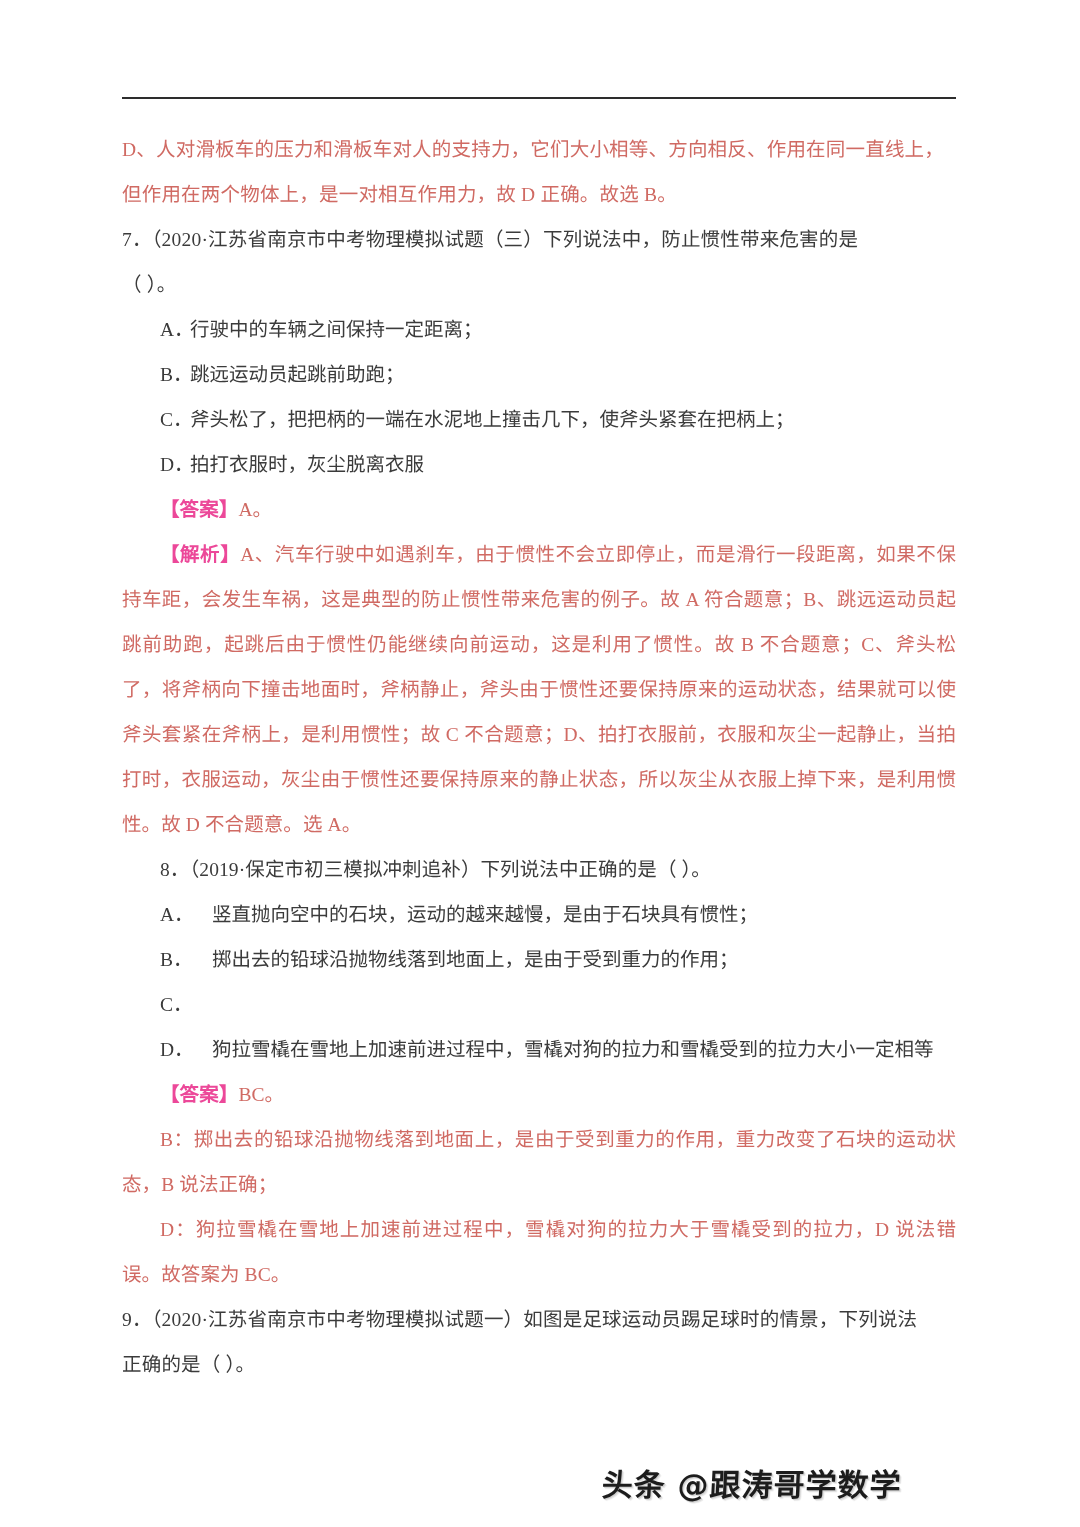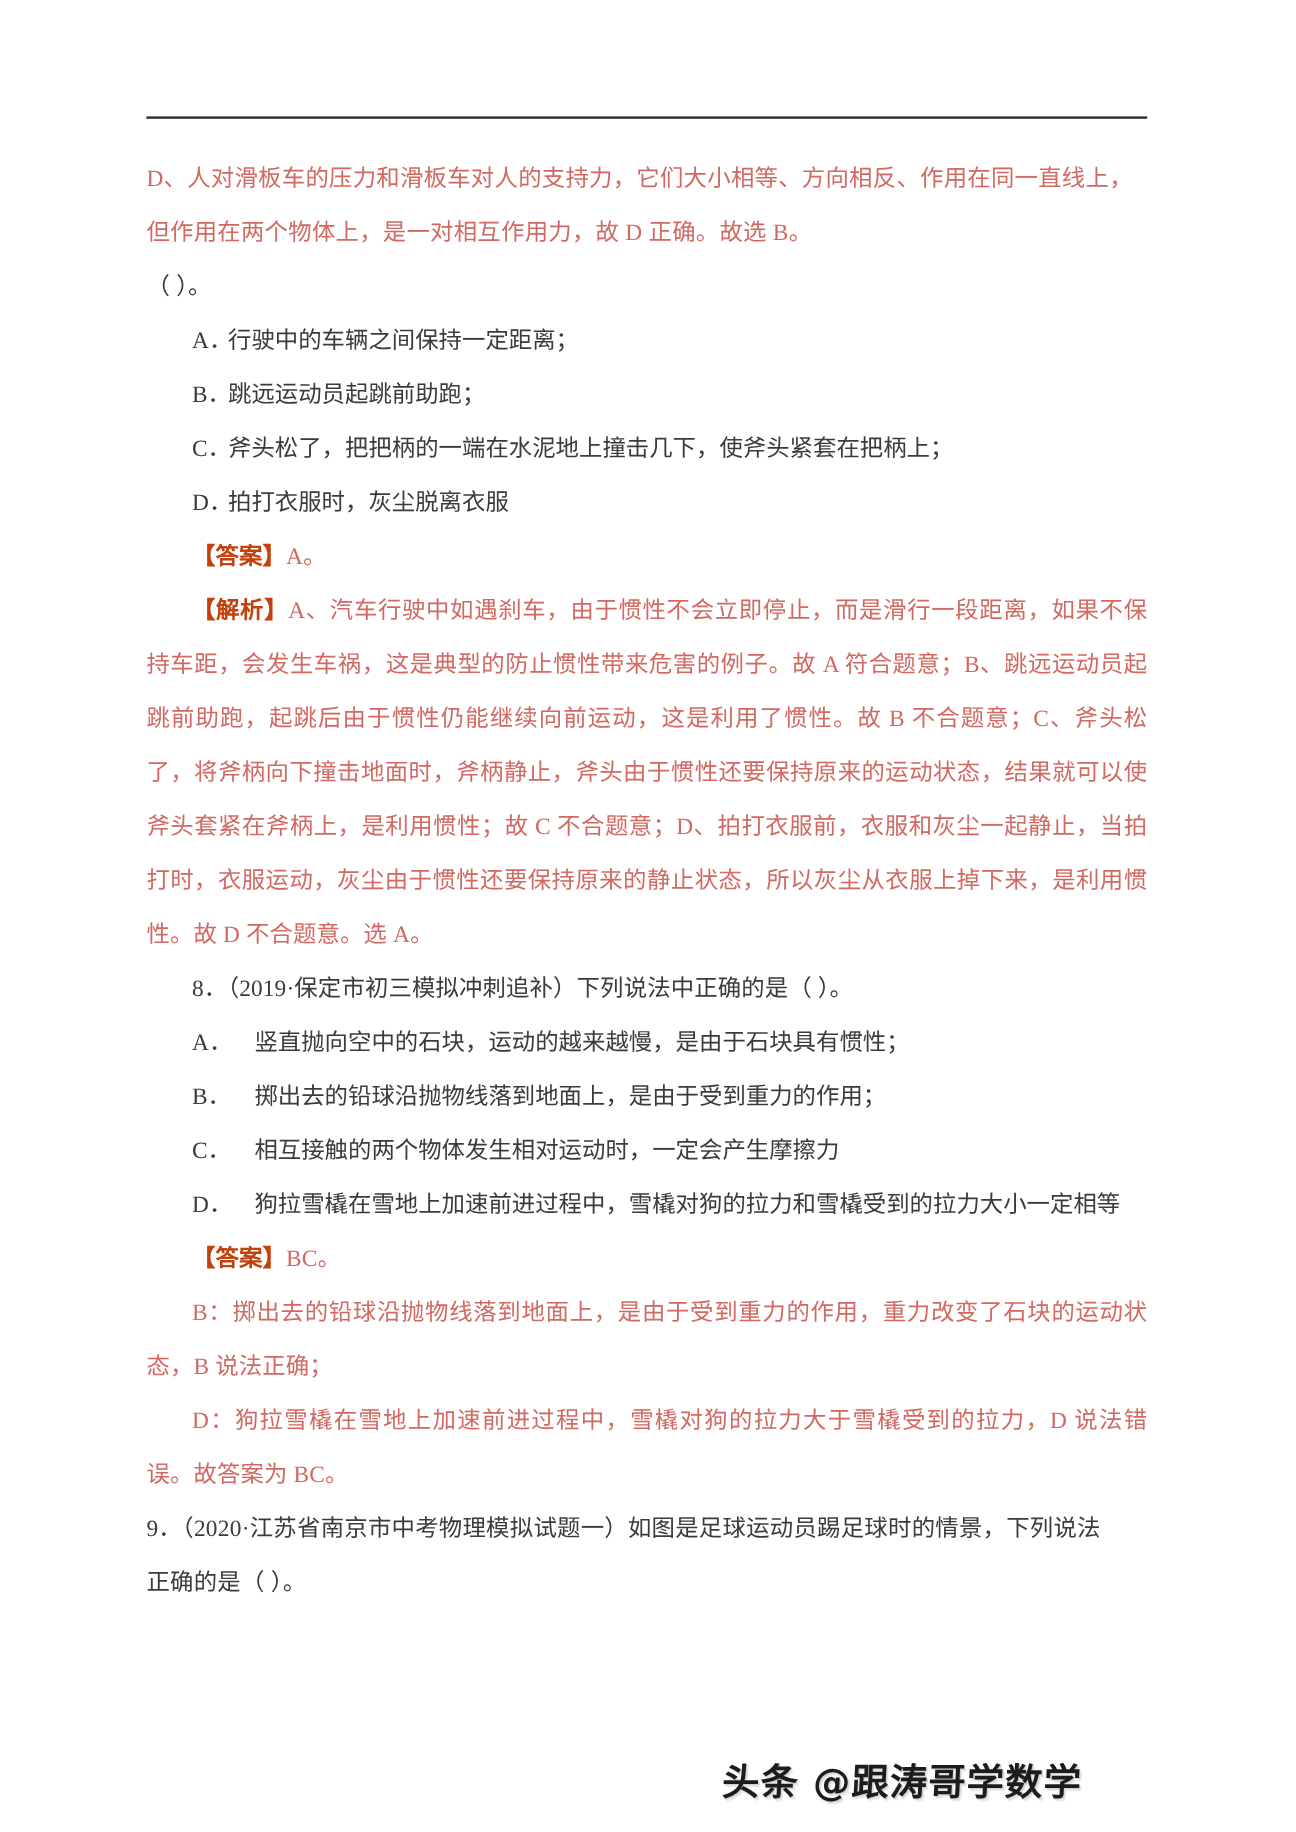--- a/index.html
+++ b/index.html
@@ -80,21 +80,21 @@
   .opt .mark {
     display: inline-block;
     flex: 0 0 auto;
   }
   .opt.tight .mark { width: 30px; }
   .opt.wide  .mark { width: 52px; }
   .opt .otext { flex: 1 1 auto; }
 
   .tag {
     font-weight: 700;
-    color: #c2410c;
+    color: #ec4899;
   }
 
   
   .watermark {
     position: absolute;
     right: 22px;
     bottom: 22px;
     font-family: "DejaVu Sans", "Liberation Sans", sans-serif;
     font-size: 31px;
     font-weight: 700;
@@ -110,20 +110,21 @@
 
 <div class="page">
 
   <div class="header-rule"></div>
 
   <div class="content">
 
     <div class="line red">D、人对滑板车的压力和滑板车对人的支持力，它们大小相等、方向相反、作用在同一直线上，</div>
     <div class="line red">但作用在两个物体上，是一对相互作用力，故 D 正确。故选 B。</div>
 
+    <div class="line blk">7．（2020·江苏省南京市中考物理模拟试题（三）下列说法中，防止惯性带来危害的是</div>
     <div class="line blk">（     ）。</div>
 
     <div class="opt tight">
       <span class="mark">A．</span>
       <span class="otext">行驶中的车辆之间保持一定距离；</span>
     </div>
     <div class="opt tight">
       <span class="mark">B．</span>
       <span class="otext">跳远运动员起跳前助跑；</span>
     </div>
@@ -149,21 +150,20 @@
     <div class="opt wide">
       <span class="mark">A．</span>
       <span class="otext">竖直抛向空中的石块，运动的越来越慢，是由于石块具有惯性；</span>
     </div>
     <div class="opt wide">
       <span class="mark">B．</span>
       <span class="otext">掷出去的铅球沿抛物线落到地面上，是由于受到重力的作用；</span>
     </div>
     <div class="opt wide">
       <span class="mark">C．</span>
-      <span class="otext">相互接触的两个物体发生相对运动时，一定会产生摩擦力</span>
     </div>
     <div class="opt wide">
       <span class="mark">D．</span>
       <span class="otext">狗拉雪橇在雪地上加速前进过程中，雪橇对狗的拉力和雪橇受到的拉力大小一定相等</span>
     </div>
 
     <p class="para red">
       <span class="tag">【答案】</span><span>BC。</span>
     </p>
 

